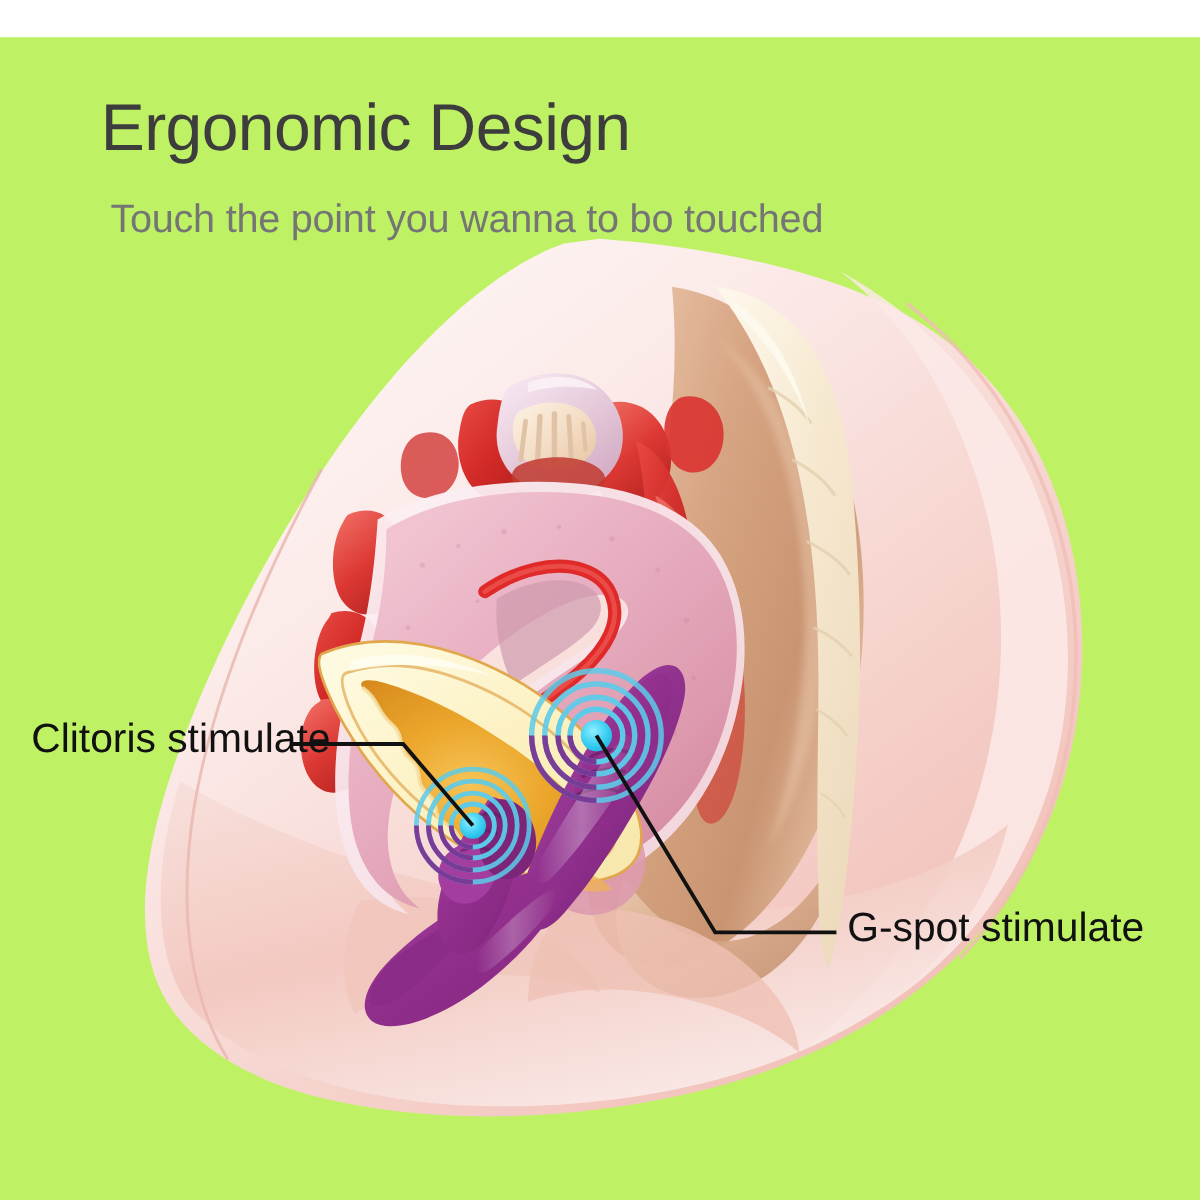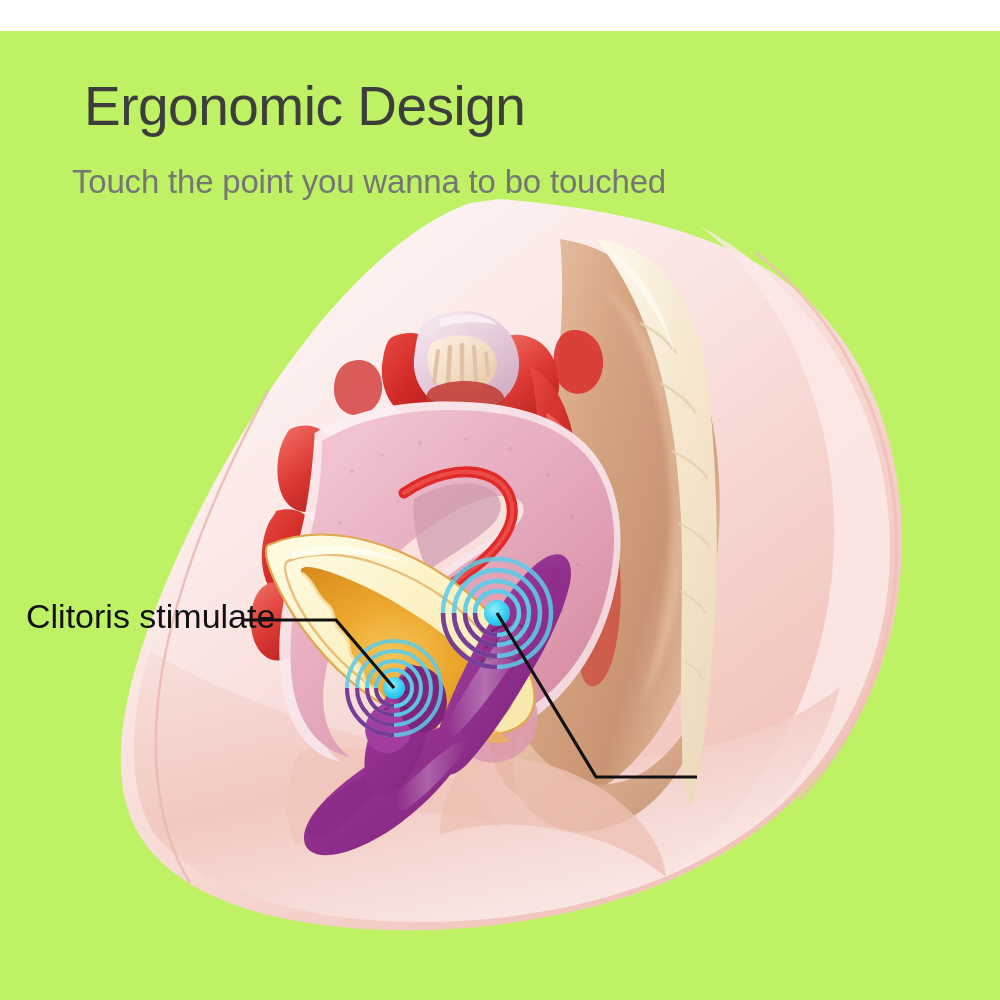--- a/index.html
+++ b/index.html
@@ -40,21 +40,21 @@
     top: 44px;
     font-size: 55px;
     line-height: 62px;
     font-weight: 400;
     color: #3d3d3d;
     letter-spacing: -0.5px;
     white-space: nowrap;
   }
   .subtitle {
     position: absolute;
-    left: 72px;
+    left: 92px;
     top: 131px;
     font-size: 33px;
     line-height: 40px;
     font-weight: 400;
     color: #757575;
     letter-spacing: -0.2px;
     white-space: nowrap;
   }
   .callout-label {
     position: absolute;
@@ -661,14 +661,15 @@
     </g>
   </svg>
 
   <div id="heading-block">
     <div class="title">Ergonomic Design</div>
     <div class="subtitle">Touch the point you wanna to bo touched</div>
   </div>
 
   <div class="callout-label" id="label-clitoris">Clitoris stimulate</div>
 
+  <div class="callout-label" id="label-gspot">G-spot stimulate</div>
 
 </div>
 
 </body></html>

